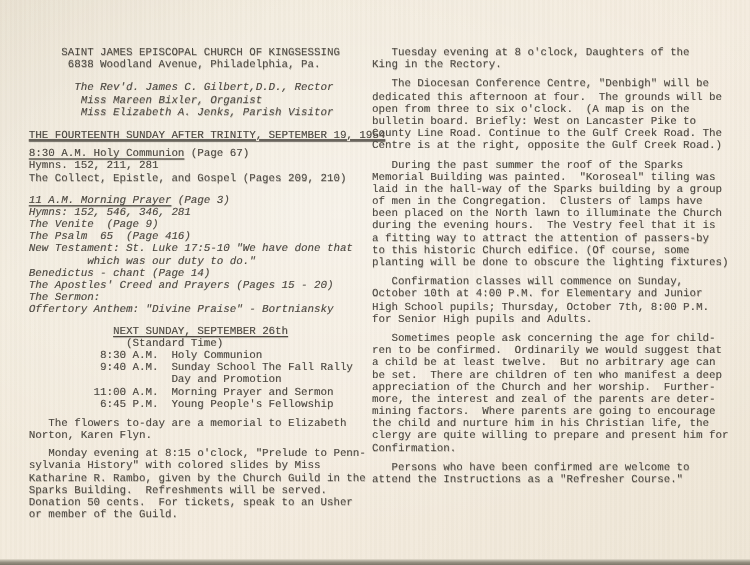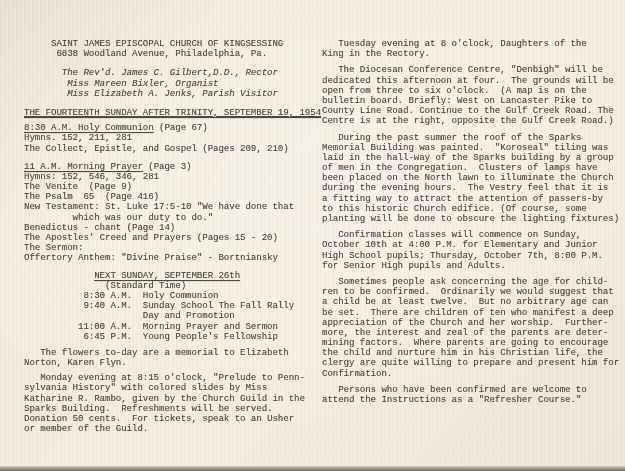--- a/index.html
+++ b/index.html
@@ -15,29 +15,29 @@
     background:linear-gradient(#d8d1c2, #958f81 55%, #7b7567);
   }
   .col{
     position:absolute;top:39px;
     font-family:"Liberation Mono","DejaVu Sans Mono",monospace;
     font-size:9px;line-height:10.2px;
     color:#4d4942;white-space:pre;
     text-shadow:0.3px 0.3px 0 rgba(70,64,55,0.35);
   }
   #col-left{left:24px;width:301px;}
-  #col-right{left:322px;width:300px;}
+  #col-right{left:310px;width:300px;}
   .tl{height:10.2px;}
   .u{text-decoration:underline;text-decoration-thickness:1px;text-underline-offset:2px;}
   .para{margin-bottom:6px;}
   [data-name="church-header"]{margin-bottom:9px;}
   [data-name="staff-list"]{margin-bottom:9px;font-style:italic;}
   [data-name="service-day-heading"]{margin-bottom:5px;text-decoration:underline;}
   [data-name="holy-communion-section"]{margin-bottom:8px;font-family:Liberation Mono, monospace;}
-  [data-name="morning-prayer-section"]{margin-bottom:7px;}
+  [data-name="morning-prayer-section"]{margin-bottom:7px;font-style:italic;}
   [data-name="next-sunday-section"]{margin-bottom:6px;}
   [data-name="flowers-memorial"]{margin-bottom:5px;}
   [data-name="guild-lecture-notice"]{margin-bottom:0;}
 </style>
 </head>
 <body>
 
 <div class="paper" data-name="bulletin-page">
   <div class="col" id="col-left" data-name="left-column"><div class="para" data-name="church-header"><div class="tl" data-name="text-line">     SAINT JAMES EPISCOPAL CHURCH OF KINGSESSING</div><div class="tl" data-name="text-line">      6838 Woodland Avenue, Philadelphia, Pa.</div></div><div class="para" data-name="staff-list"><div class="tl" data-name="text-line">       The Rev'd. James C. Gilbert,D.D., Rector</div><div class="tl" data-name="text-line">        Miss Mareen Bixler, Organist</div><div class="tl" data-name="text-line">        Miss Elizabeth A. Jenks, Parish Visitor</div></div><div class="para" data-name="service-day-heading"><div class="tl" data-name="text-line"><span class="u" data-name="underlined-heading">THE FOURTEENTH SUNDAY AFTER TRINITY, SEPTEMBER 19, 1954</span></div></div><div class="para" data-name="holy-communion-section"><div class="tl" data-name="text-line"><span class="u" data-name="underlined-heading">8:30 A.M. Holy Communion</span> (Page 67)</div><div class="tl" data-name="text-line">Hymns. 152, 211, 281</div><div class="tl" data-name="text-line">The Collect, Epistle, and Gospel (Pages 209, 210)</div></div><div class="para" data-name="morning-prayer-section"><div class="tl" data-name="text-line"><span class="u" data-name="underlined-heading">11 A.M. Morning Prayer</span> (Page 3)</div><div class="tl" data-name="text-line">Hymns: 152, 546, 346, 281</div><div class="tl" data-name="text-line">The Venite  (Page 9)</div><div class="tl" data-name="text-line">The Psalm  65  (Page 416)</div><div class="tl" data-name="text-line">New Testament: St. Luke 17:5-10 "We have done that</div><div class="tl" data-name="text-line">         which was our duty to do."</div><div class="tl" data-name="text-line">Benedictus - chant (Page 14)</div><div class="tl" data-name="text-line">The Apostles' Creed and Prayers (Pages 15 - 20)</div><div class="tl" data-name="text-line">The Sermon:</div><div class="tl" data-name="text-line">Offertory Anthem: "Divine Praise" - Bortniansky</div></div><div class="para" data-name="next-sunday-section"><div class="tl" data-name="text-line">             <span class="u" data-name="underlined-heading">NEXT SUNDAY, SEPTEMBER 26th</span></div><div class="tl" data-name="text-line">               (Standard Time)</div><div class="tl" data-name="text-line">           8:30 A.M.  Holy Communion</div><div class="tl" data-name="text-line">           9:40 A.M.  Sunday School The Fall Rally</div><div class="tl" data-name="text-line">                      Day and Promotion</div><div class="tl" data-name="text-line">          11:00 A.M.  Morning Prayer and Sermon</div><div class="tl" data-name="text-line">           6:45 P.M.  Young People's Fellowship</div></div><div class="para" data-name="flowers-memorial"><div class="tl" data-name="text-line">   The flowers to-day are a memorial to Elizabeth</div><div class="tl" data-name="text-line">Norton, Karen Flyn.</div></div><div class="para" data-name="guild-lecture-notice"><div class="tl" data-name="text-line">   Monday evening at 8:15 o'clock, "Prelude to Penn-</div><div class="tl" data-name="text-line">sylvania History" with colored slides by Miss</div><div class="tl" data-name="text-line">Katharine R. Rambo, given by the Church Guild in the</div><div class="tl" data-name="text-line">Sparks Building.  Refreshments will be served.</div><div class="tl" data-name="text-line">Donation 50 cents.  For tickets, speak to an Usher</div><div class="tl" data-name="text-line">or member of the Guild.</div></div></div>
   <div class="col" id="col-right" data-name="right-column"><div class="para" data-name="daughters-king-notice"><div class="tl" data-name="text-line">   Tuesday evening at 8 o'clock, Daughters of the</div><div class="tl" data-name="text-line">King in the Rectory.</div></div><div class="para" data-name="denbigh-dedication"><div class="tl" data-name="text-line">   The Diocesan Conference Centre, "Denbigh" will be</div><div class="tl" data-name="text-line">dedicated this afternoon at four.  The grounds will be</div><div class="tl" data-name="text-line">open from three to six o'clock.  (A map is on the</div><div class="tl" data-name="text-line">bulletin board. Briefly: West on Lancaster Pike to</div><div class="tl" data-name="text-line">County Line Road. Continue to the Gulf Creek Road. The</div><div class="tl" data-name="text-line">Centre is at the right, opposite the Gulf Creek Road.)</div></div><div class="para" data-name="summer-improvements"><div class="tl" data-name="text-line">   During the past summer the roof of the Sparks</div><div class="tl" data-name="text-line">Memorial Building was painted.  "Koroseal" tiling was</div><div class="tl" data-name="text-line">laid in the hall-way of the Sparks building by a group</div><div class="tl" data-name="text-line">of men in the Congregation.  Clusters of lamps have</div><div class="tl" data-name="text-line">been placed on the North lawn to illuminate the Church</div><div class="tl" data-name="text-line">during the evening hours.  The Vestry feel that it is</div><div class="tl" data-name="text-line">a fitting way to attract the attention of passers-by</div><div class="tl" data-name="text-line">to this historic Church edifice. (Of course, some</div><div class="tl" data-name="text-line">planting will be done to obscure the lighting fixtures)</div></div><div class="para" data-name="confirmation-classes"><div class="tl" data-name="text-line">   Confirmation classes will commence on Sunday,</div><div class="tl" data-name="text-line">October 10th at 4:00 P.M. for Elementary and Junior</div><div class="tl" data-name="text-line">High School pupils; Thursday, October 7th, 8:00 P.M.</div><div class="tl" data-name="text-line">for Senior High pupils and Adults.</div></div><div class="para" data-name="confirmation-age"><div class="tl" data-name="text-line">   Sometimes people ask concerning the age for child-</div><div class="tl" data-name="text-line">ren to be confirmed.  Ordinarily we would suggest that</div><div class="tl" data-name="text-line">a child be at least twelve.  But no arbitrary age can</div><div class="tl" data-name="text-line">be set.  There are children of ten who manifest a deep</div><div class="tl" data-name="text-line">appreciation of the Church and her worship.  Further-</div><div class="tl" data-name="text-line">more, the interest and zeal of the parents are deter-</div><div class="tl" data-name="text-line">mining factors.  Where parents are going to encourage</div><div class="tl" data-name="text-line">the child and nurture him in his Christian life, the</div><div class="tl" data-name="text-line">clergy are quite willing to prepare and present him for</div><div class="tl" data-name="text-line">Confirmation.</div></div><div class="para" data-name="refresher-course"><div class="tl" data-name="text-line">   Persons who have been confirmed are welcome to</div><div class="tl" data-name="text-line">attend the Instructions as a "Refresher Course."</div></div></div>

